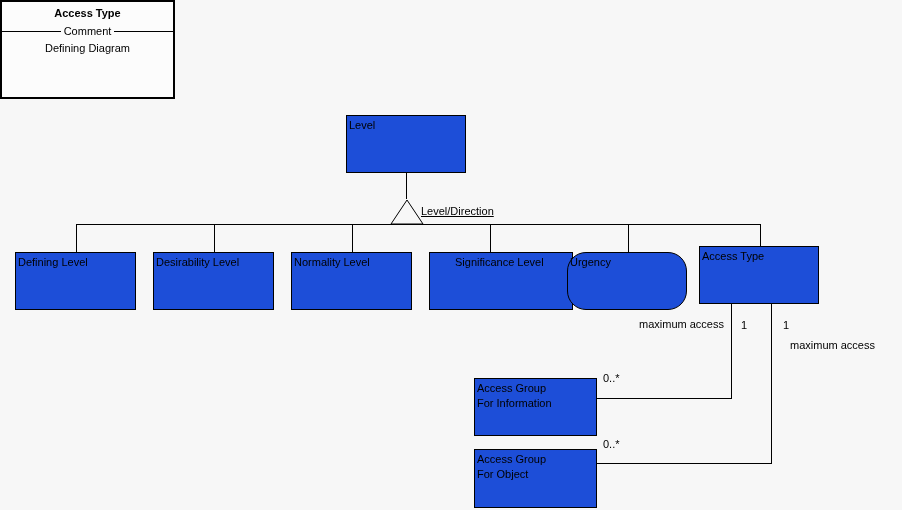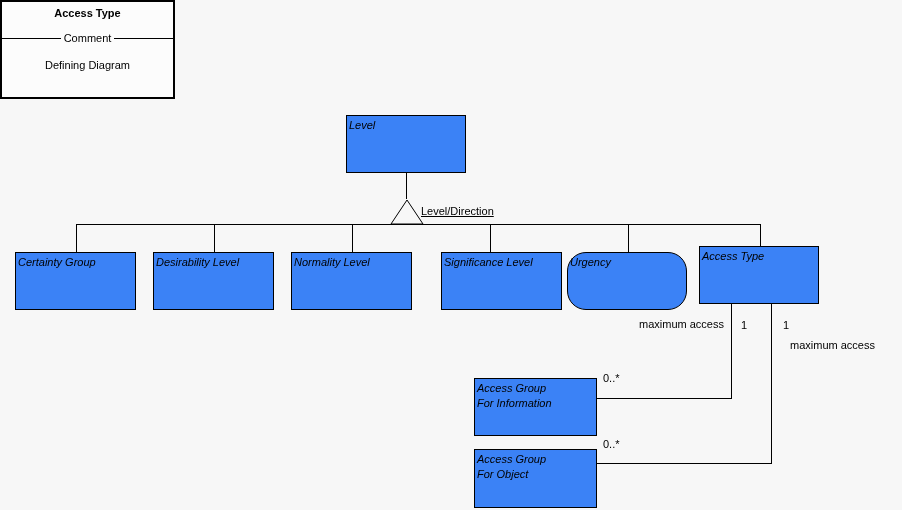--- a/index.html
+++ b/index.html
@@ -8,24 +8,23 @@
     width: 902px;
     height: 510px;
     background: #f7f7f7;
     font-family: "Liberation Sans", sans-serif;
     font-size: 11px;
     color: #000000;
     overflow: hidden;
   }
   .box {
     position: absolute;
-    background: #3b82f6;
+    background: #1d4ed8;
     border: 1px solid #000000;
     box-sizing: content-box;
-    font-style: italic;
   }
   .box .box-label {
     display: block;
     padding: 2px 2px 0 2px;
     line-height: 15px;
     white-space: pre-line;
   }
   .hline, .vline { position: absolute; background: #000000; }
   .hline { height: 1px; }
   .vline { width: 1px; }
@@ -44,31 +43,31 @@
   }
   .header-line {
     text-align: center;
     font-weight: bold;
     line-height: 16px;
     white-space: pre;
   }
   .header-divider {
     display: flex;
     align-items: center;
-    margin-top: 10px;
+    margin-top: 3px;
     line-height: 14px;
   }
   .header-divider::before, .header-divider::after {
     content: "";
     flex: 1;
     height: 1px;
     background: #000000;
   }
   .header-divider span { padding: 0 3px; }
-  .header-comment { text-align: center; line-height: 16px; margin-top: 12px; }
+  .header-comment { text-align: center; line-height: 16px; margin-top: 2px; }
 </style>
 </head>
 <body>
 
 <div class="canvas">
 
   <div class="header-box">
     <div class="header-line">Access Type</div>
     <div class="header-divider">
       <span>Comment</span>
@@ -88,29 +87,29 @@
 
   <div class="hline" style="left:76px; top:224px; width:685px;"></div>
   <div class="vline" style="left:76px;  top:225px; height:27px;"></div>
   <div class="vline" style="left:214px; top:225px; height:27px;"></div>
   <div class="vline" style="left:352px; top:225px; height:27px;"></div>
   <div class="vline" style="left:490px; top:225px; height:27px;"></div>
   <div class="vline" style="left:628px; top:225px; height:27px;"></div>
   <div class="vline" style="left:760px; top:225px; height:21px;"></div>
 
   <div class="box" style="left:15px; top:252px; width:119px; height:56px;">
-    <span class="box-label">Certainty Group</span>
+    <span class="box-label">Defining Level</span>
   </div>
   <div class="box" style="left:291px; top:252px; width:119px; height:56px;">
     <span class="box-label">Normality Level</span>
   </div>
   <div class="box" style="left:153px; top:252px; width:119px; height:56px;">
     <span class="box-label">Desirability Level</span>
   </div>
-  <div class="box" style="left:441px; top:252px; width:119px; height:56px;">
+  <div class="box" style="left:429px; top:252px; width:119px; height:56px;padding-left:23px;">
     <span class="box-label">Significance Level</span>
   </div>
   <div class="box" style="left:567px; top:252px; width:118px; height:56px;border-radius:19px;">
     <span class="box-label">Urgency</span>
   </div>
   <div class="box" style="left:699px; top:246px; width:118px; height:56px;">
     <span class="box-label">Access Type</span>
   </div>
 
   <div class="vline" style="left:731px; top:304px; height:95px;"></div>

